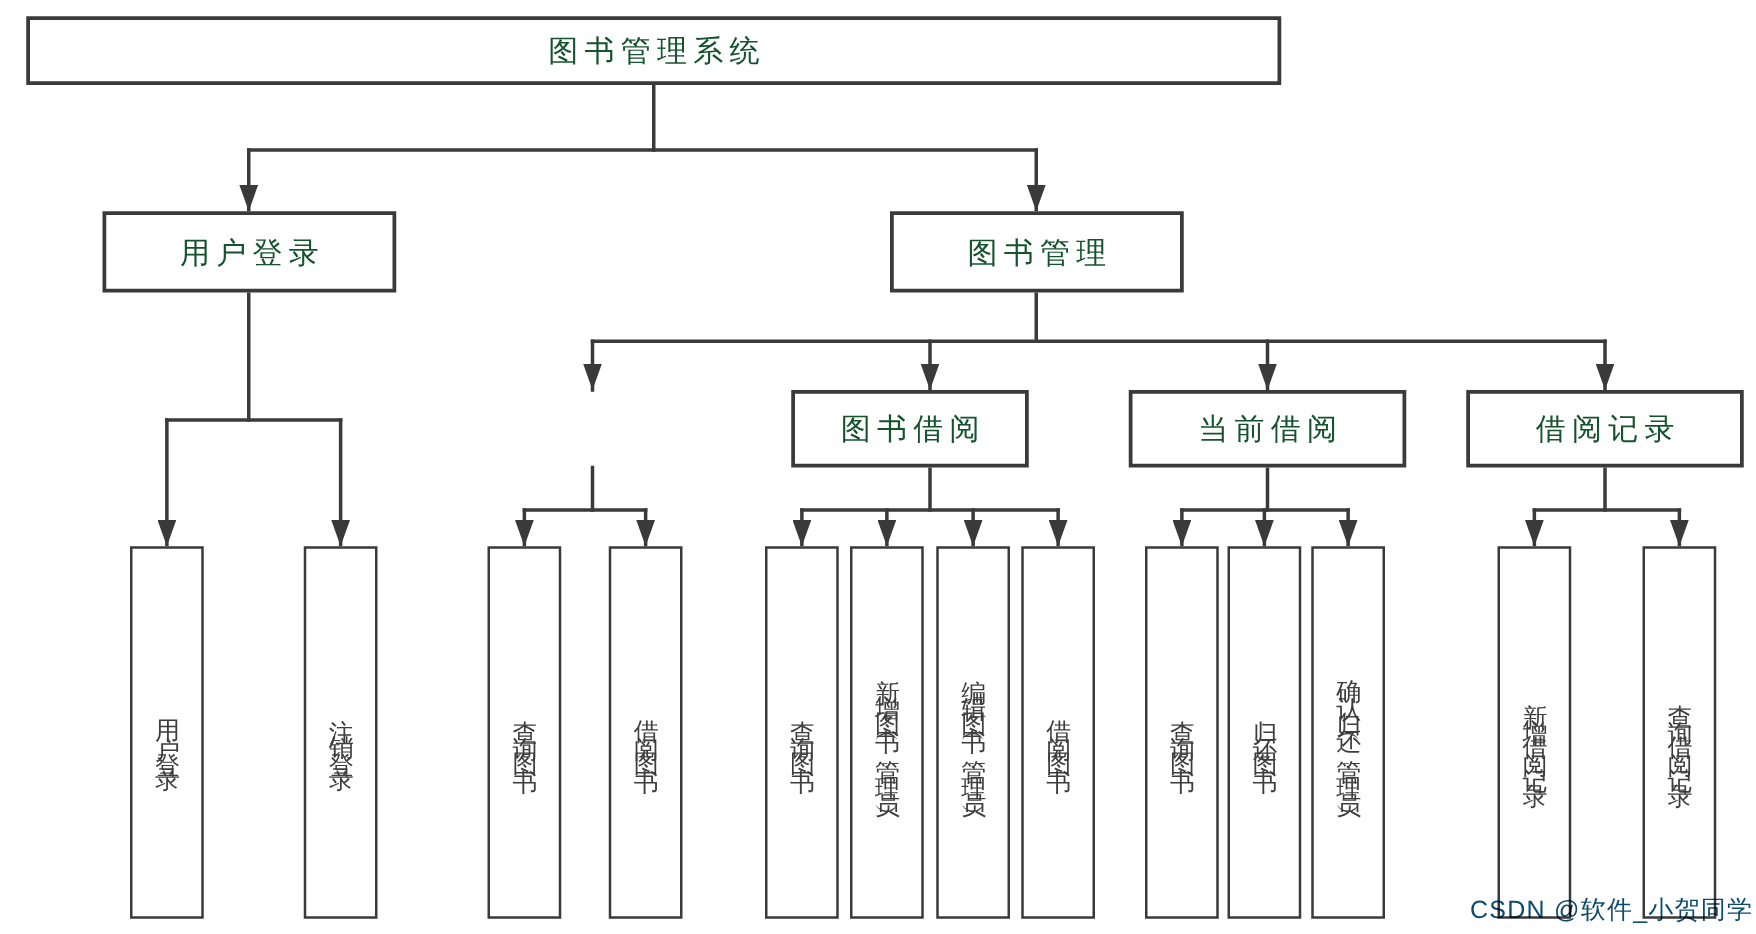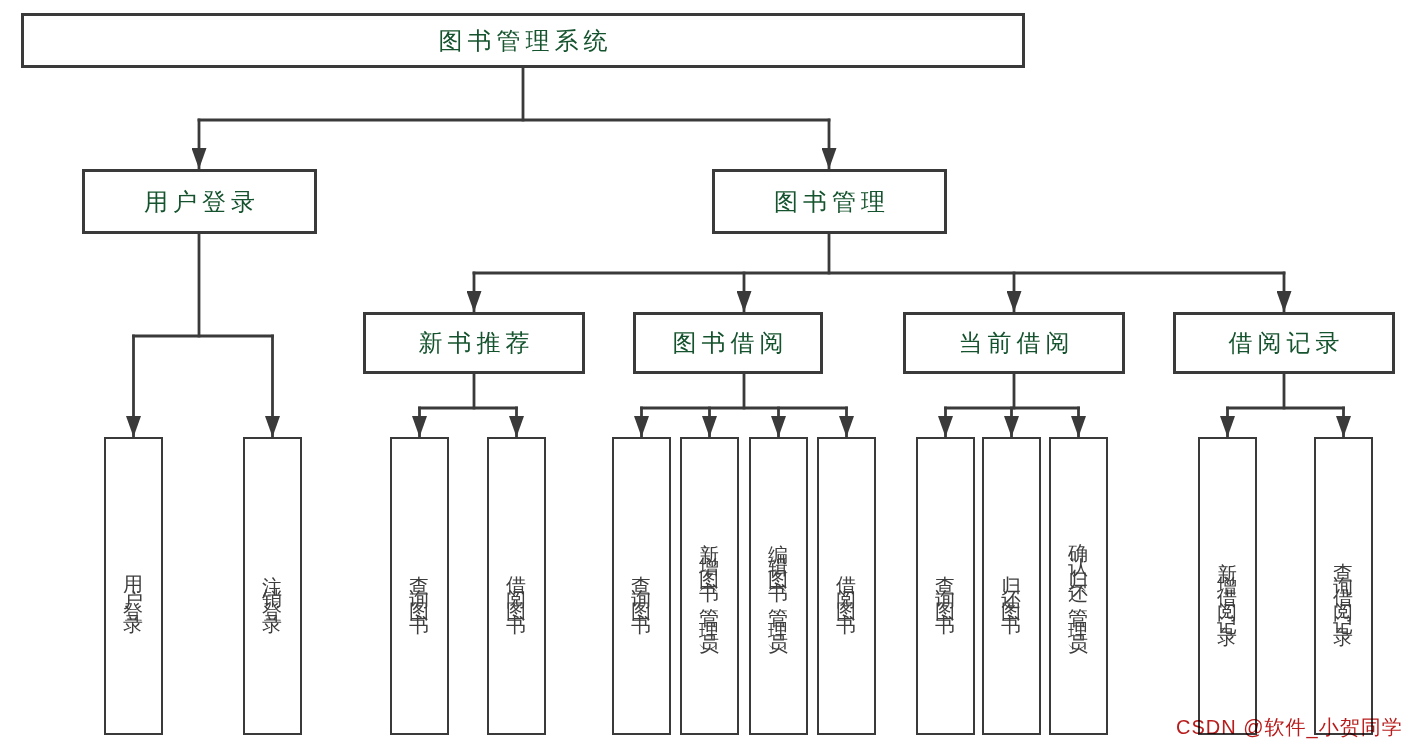--- a/index.html
+++ b/index.html
@@ -42,21 +42,21 @@
     font-size: 20px;
     line-height: 1.1;
     letter-spacing: 13px;
     color: #3d3d3d;
     white-space: nowrap;
   }
   .watermark {
     position: absolute;
     left: 1176px; top: 714px;
     font-size: 20px;
-    color: #b91c1c;
+    color: #0c4a6e;
     letter-spacing: 1px;
     white-space: nowrap;
     mix-blend-mode: multiply;
     pointer-events: none;
   }
 </style>
 </head>
 <body>
 
 <div id="diagram">
@@ -127,23 +127,20 @@
     <span class="lbl">图书管理系统</span>
   </div>
 
   <div class="node" style="left:82px; top:169px; width:235px; height:65px">
     <span class="lbl">用户登录</span>
   </div>
   <div class="node" style="left:712px; top:169px; width:235px; height:65px">
     <span class="lbl">图书管理</span>
   </div>
 
-  <div class="node" style="left:363px; top:312px; width:222px; height:62px">
-    <span class="lbl">新书推荐</span>
-  </div>
   <div class="node" style="left:633px; top:312px; width:190px; height:62px">
     <span class="lbl">图书借阅</span>
   </div>
   <div class="node" style="left:1173px; top:312px; width:222px; height:62px">
     <span class="lbl">借阅记录</span>
   </div>
   <div class="node" style="left:903px; top:312px; width:222px; height:62px">
     <span class="lbl">当前借阅</span>
   </div>
 

